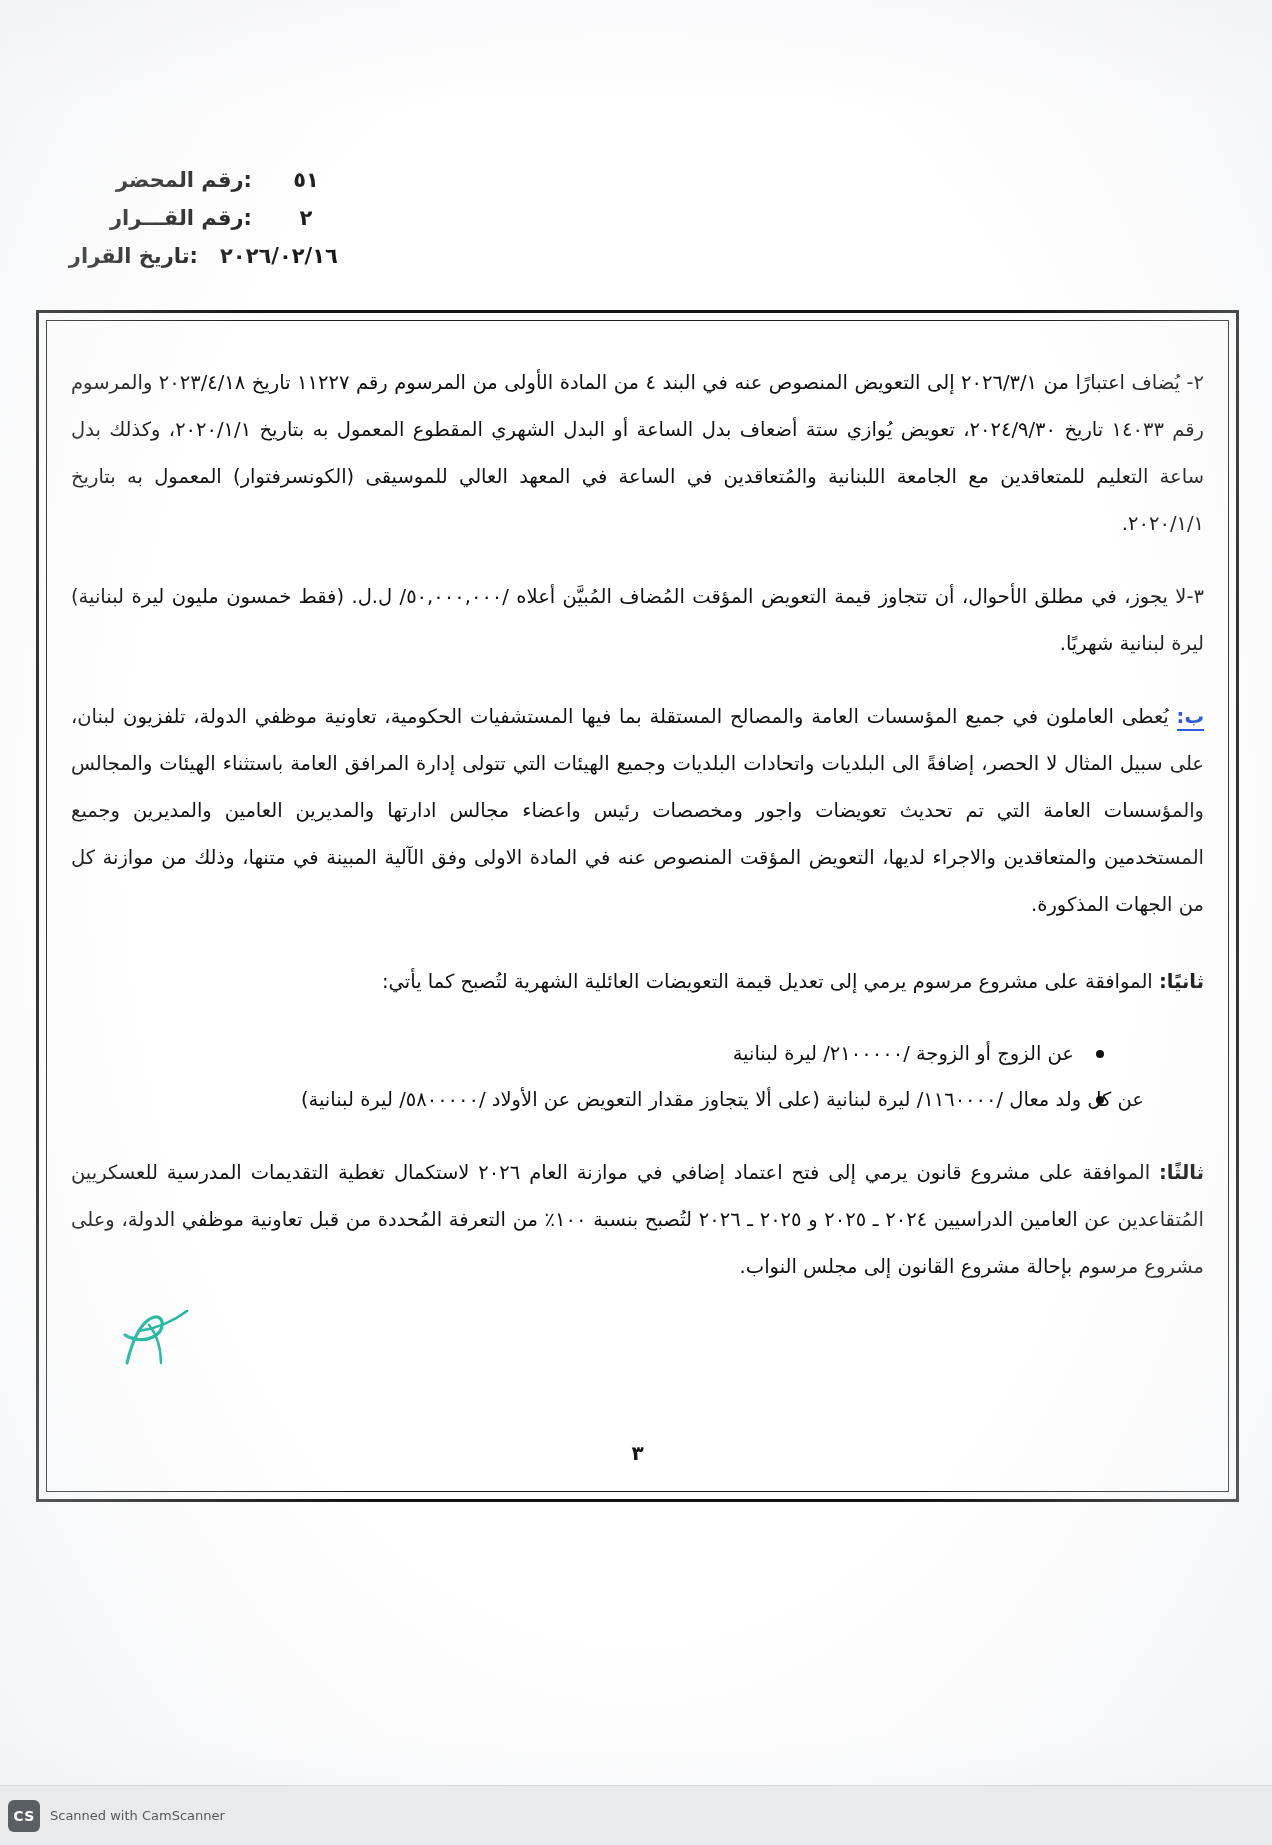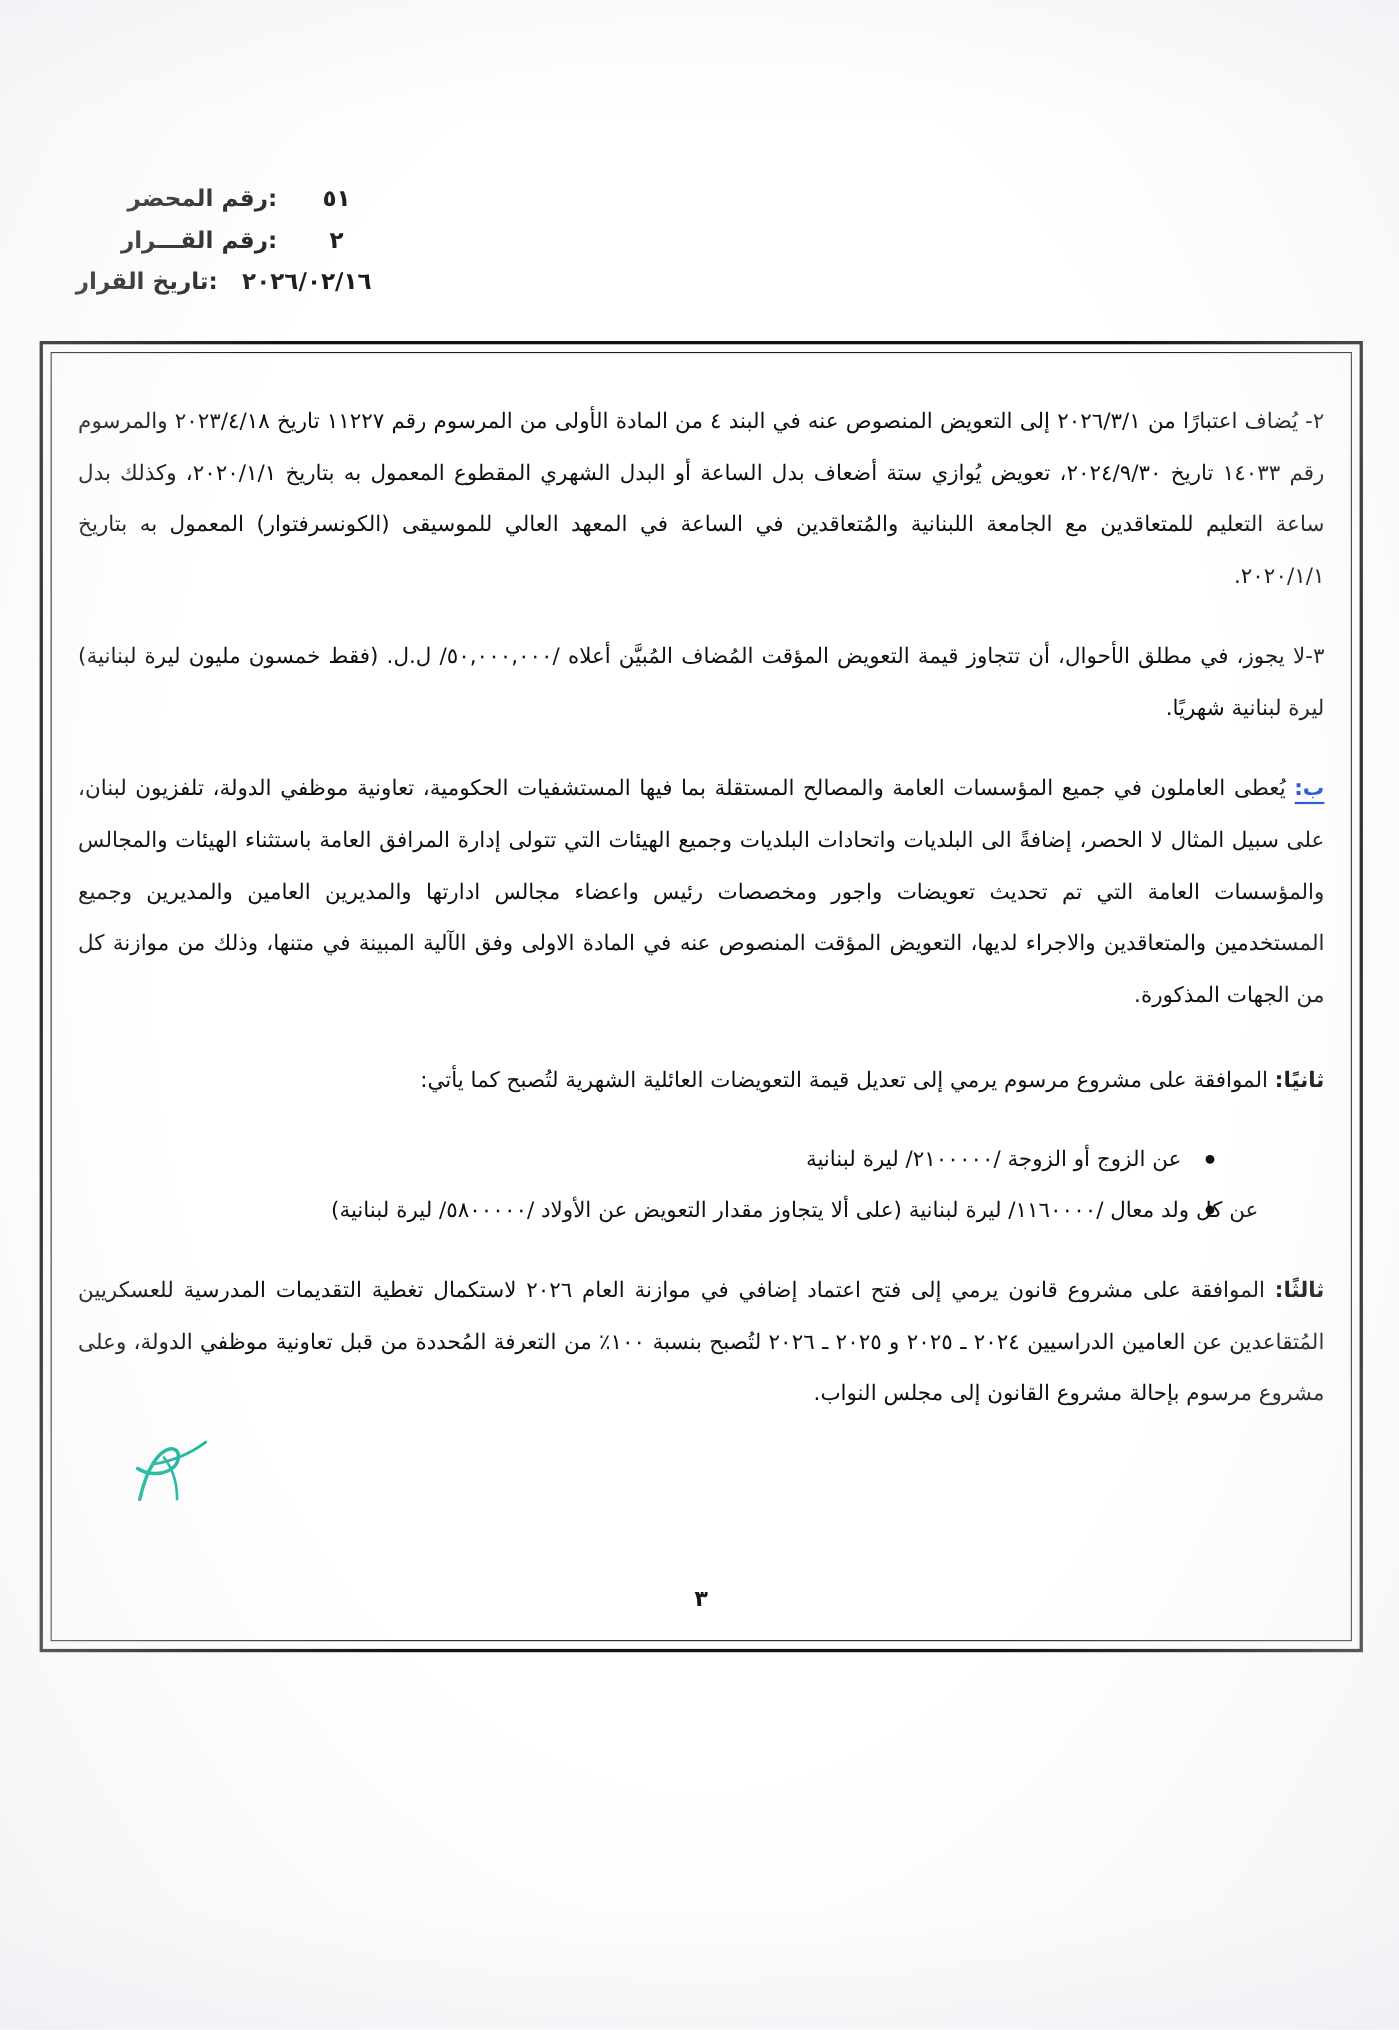--- a/index.html
+++ b/index.html
@@ -285,14 +285,18 @@
                C 34 41, 22 38, 16 34" fill="none" stroke="#16b39a" stroke-width="3.2" stroke-linecap="round"></path>
       <path d="M30 30 C 44 28, 62 22, 78 10" fill="none" stroke="#16b39a" stroke-width="2.6" stroke-linecap="round"></path>
       <path d="M40 24 C 48 34, 52 48, 52 62" fill="none" stroke="#16b39a" stroke-width="2.4" stroke-linecap="round"></path>
     </svg>
 
     <div id="page-number">٣</div>
   </div>
 
   <div id="paper-tone"></div>
 
+  <div id="scanner-bar">
+    <div id="cs-logo">CS</div>
+    <div id="cs-text">Scanned with CamScanner</div>
+  </div>
 
 </div>
 
 </body></html>

